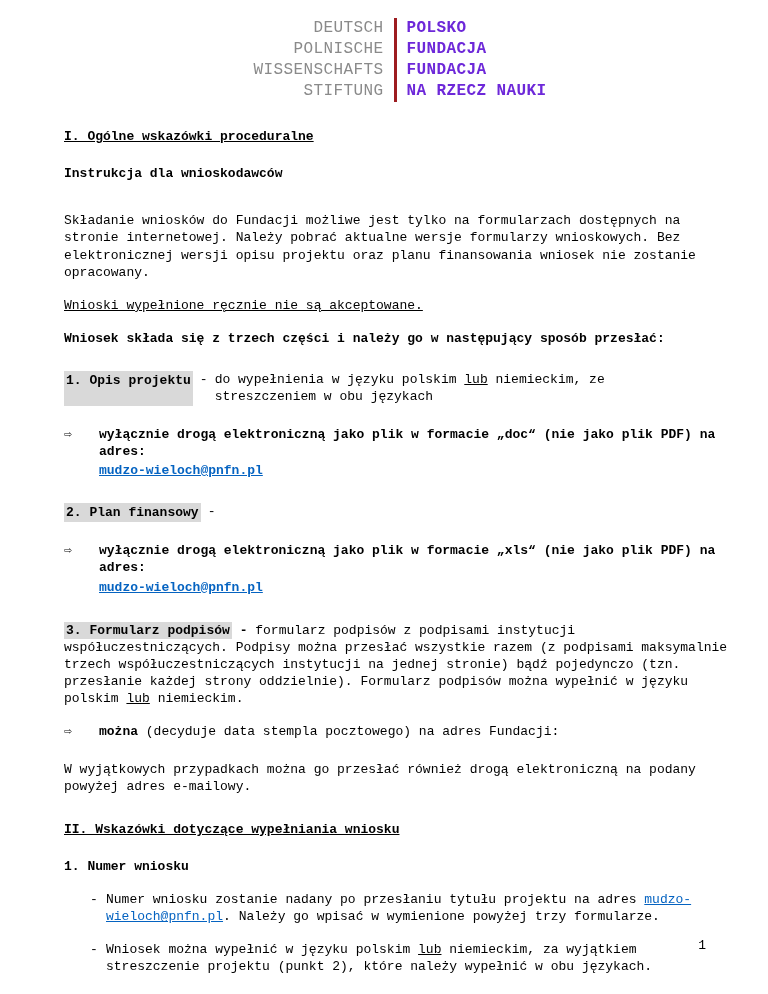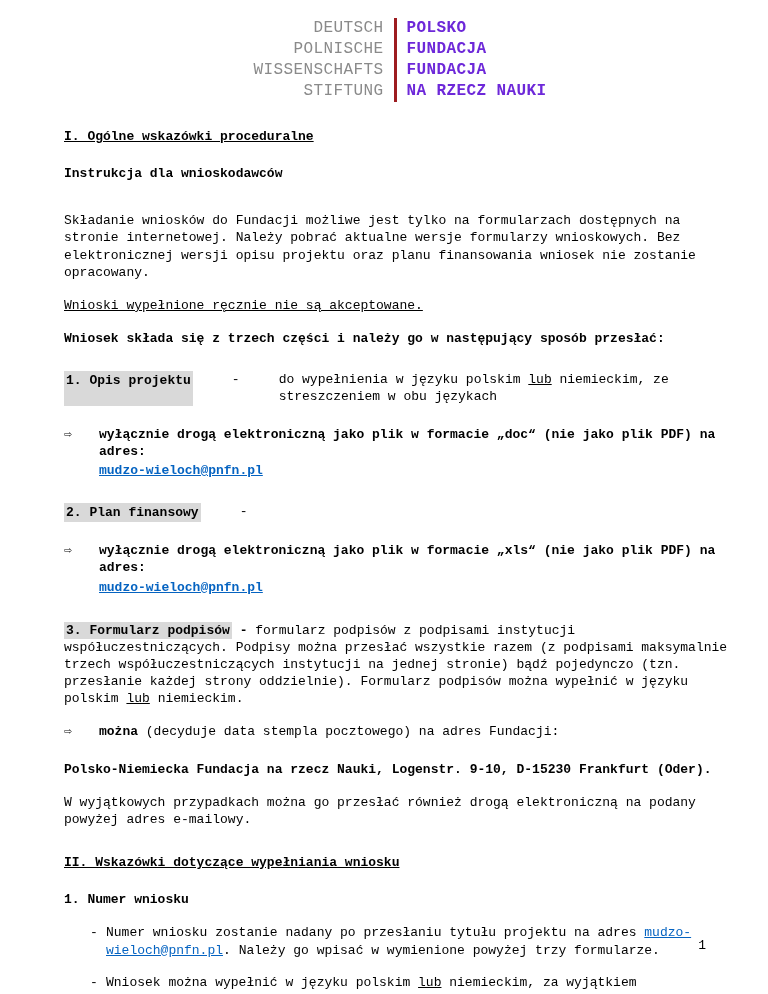--- a/index.html
+++ b/index.html
@@ -18,21 +18,21 @@
   .logo-divider { width: 3px; background: var(--logo_divider, #9d1c20); }
   
   .b { font-weight: bold; }
   .u { text-decoration: underline; }
   .hl { background: var(--highlight, #d9d9d9); padding: 1px 2px; }
   .link { color: var(--link, #0563C1); text-decoration: underline; font-weight: bold; }
   .link.plain { font-weight: normal; }
   p { margin: 0 0 16px 0; }
   .title { margin-bottom: 30px; }
   .heading { margin-bottom: 20px; }
-  .mt-lg { margin-top: 26px; gap: 32px; }
+  .mt-lg { margin-top: 26px; }
   
   .item-row { display: flex; margin: 24px 0 20px 0; }
   .item-row .label { flex: none; }
   .item-row .dash { flex: none; padding: 0 7px; }
   .item-row .itext { flex: 1; max-width: 430px; }
   
   .arrow-block { display: flex; margin: 0 0 20px 0; }
   .arrow { width: 24px; flex: none; }
   .arrow-content { flex: 1; margin-left: 11px; }
   .arrow-content .email-line { margin-top: 2px; }
@@ -107,21 +107,20 @@
 
   <p class="mt-lg"><span class="hl b">3. Formularz podpisów</span><span class="b"> - </span><span>formularz podpisów z podpisami instytucji współuczestniczących. Podpisy można przesłać wszystkie razem (z podpisami maksymalnie trzech współuczestniczących instytucji na jednej stronie) bądź pojedynczo (tzn. przesłanie każdej strony oddzielnie). Formularz podpisów można wypełnić w języku polskim </span><span class="u">lub</span><span> niemieckim.</span></p>
 
   <div class="arrow-block">
     <span class="arrow">⇨</span>
     <div class="arrow-content">
       <span class="b">można</span><span> (decyduje data stempla pocztowego) na adres Fundacji:</span>
     </div>
   </div>
 
-  <p class="b">Polsko-Niemiecka Fundacja na rzecz Nauki, Logenstr. 9-10, D-15230 Frankfurt (Oder).</p>
 
   <p>W wyjątkowych przypadkach można go przesłać również drogą elektroniczną na podany powyżej adres e-mailowy.</p>
 
 
   <p class="b u heading section2">II. Wskazówki dotyczące wypełniania wniosku</p>
 
   <p class="b">1. Numer wniosku</p>
 
   <div class="bullet">
     <span class="bullet-marker">-</span>

